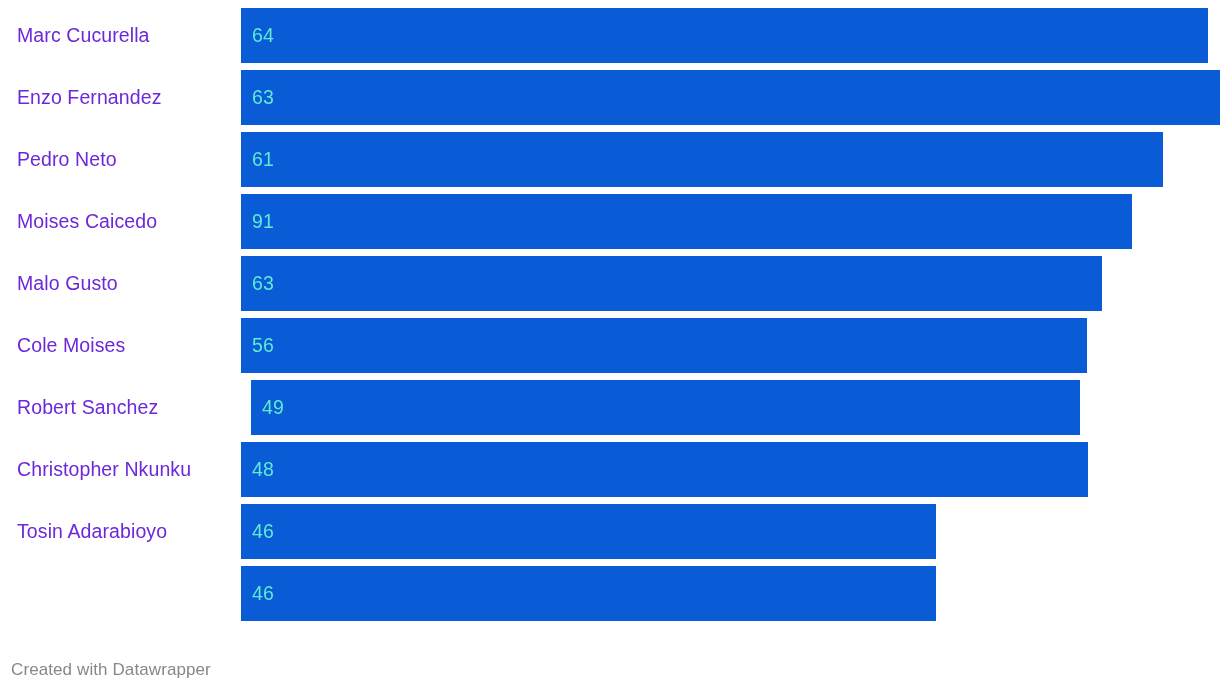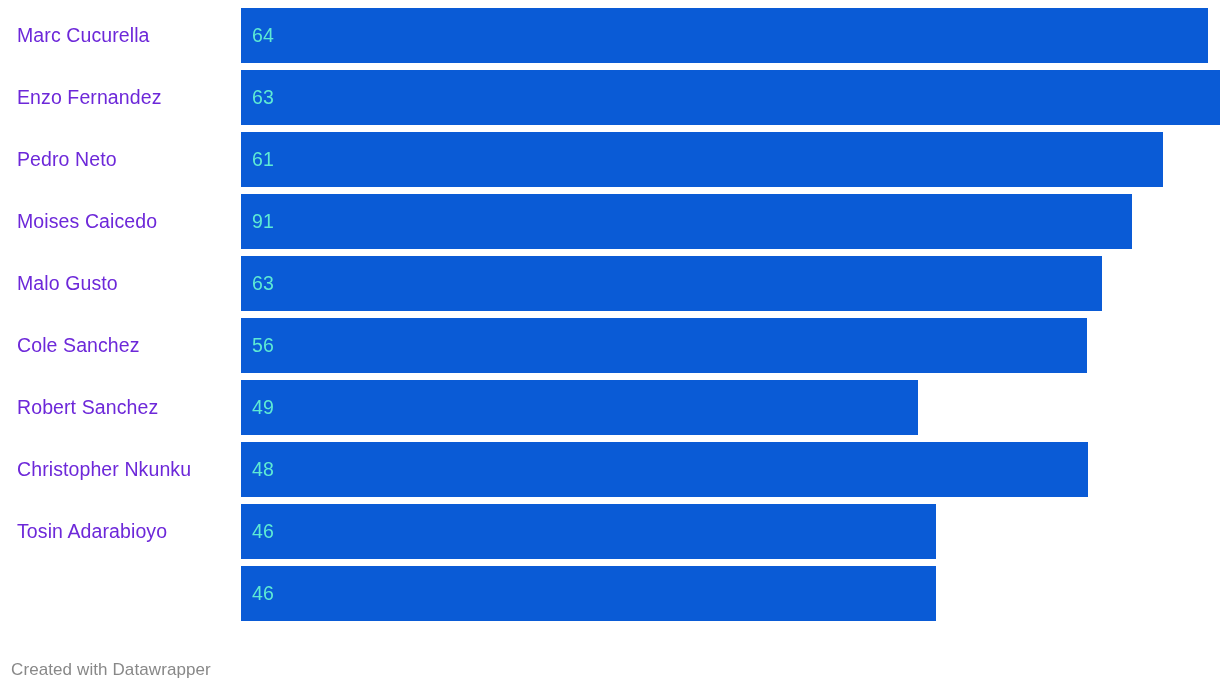--- a/index.html
+++ b/index.html
@@ -127,31 +127,31 @@
       </div>
       <div class="bar-row" style="top: 256px;">
         <div class="row-label">Malo Gusto</div>
         <div class="bar-track">
           <div class="bar-fill" style="width: 861.234px; background: rgb(10, 91, 214);">
             <div class="bar-value">63</div>
           </div>
         </div>
       </div>
       <div class="bar-row" style="top: 318px;">
-        <div class="row-label">Cole Sanchez</div>
+        <div class="row-label">Cole Moises</div>
         <div class="bar-track">
           <div class="bar-fill" style="width: 846.125px; background: rgb(10, 91, 214);">
             <div class="bar-value">56</div>
           </div>
         </div>
       </div>
       <div class="bar-row" style="top: 380px;">
         <div class="row-label">Robert Sanchez</div>
         <div class="bar-track">
-          <div class="bar-fill" style="width: 677px; background: rgb(10, 91, 214);">
+          <div class="bar-fill" style="width: 829px; background: rgb(10, 91, 214); margin-left: 10px;">
             <div class="bar-value">49</div>
           </div>
         </div>
       </div>
       <div class="bar-row" style="top: 442px;">
         <div class="row-label">Christopher Nkunku</div>
         <div class="bar-track">
           <div class="bar-fill" style="width: 847px; background: rgb(10, 91, 214); text-align: center;">
             <div class="bar-value">48</div>
           </div>

